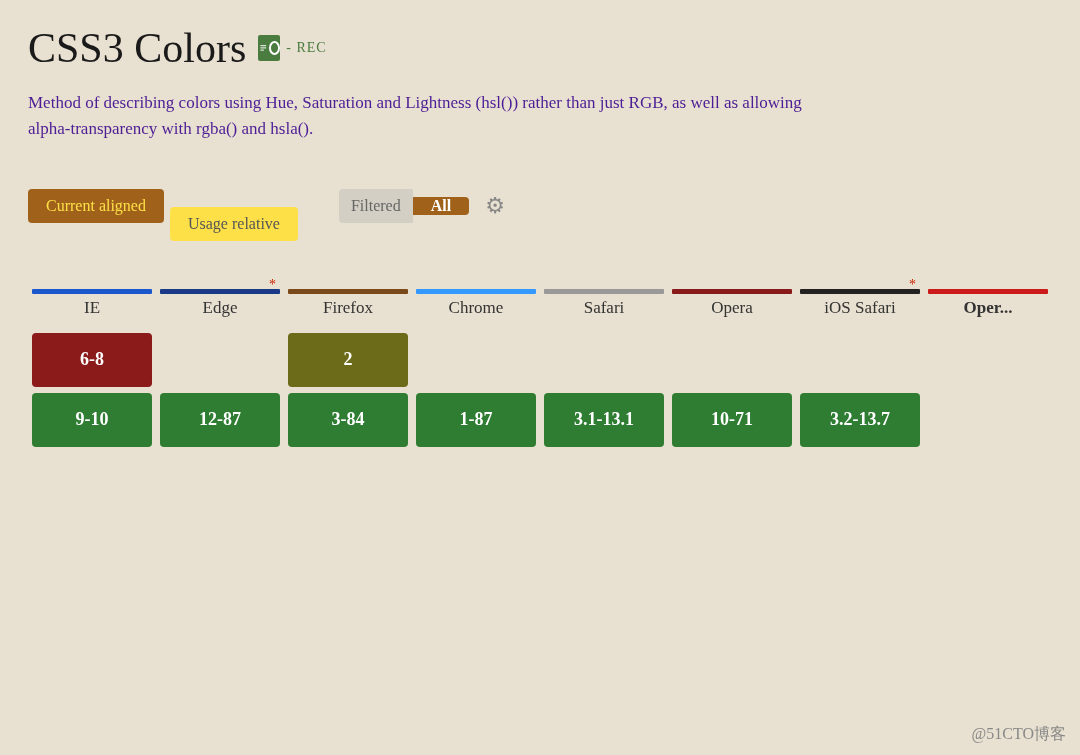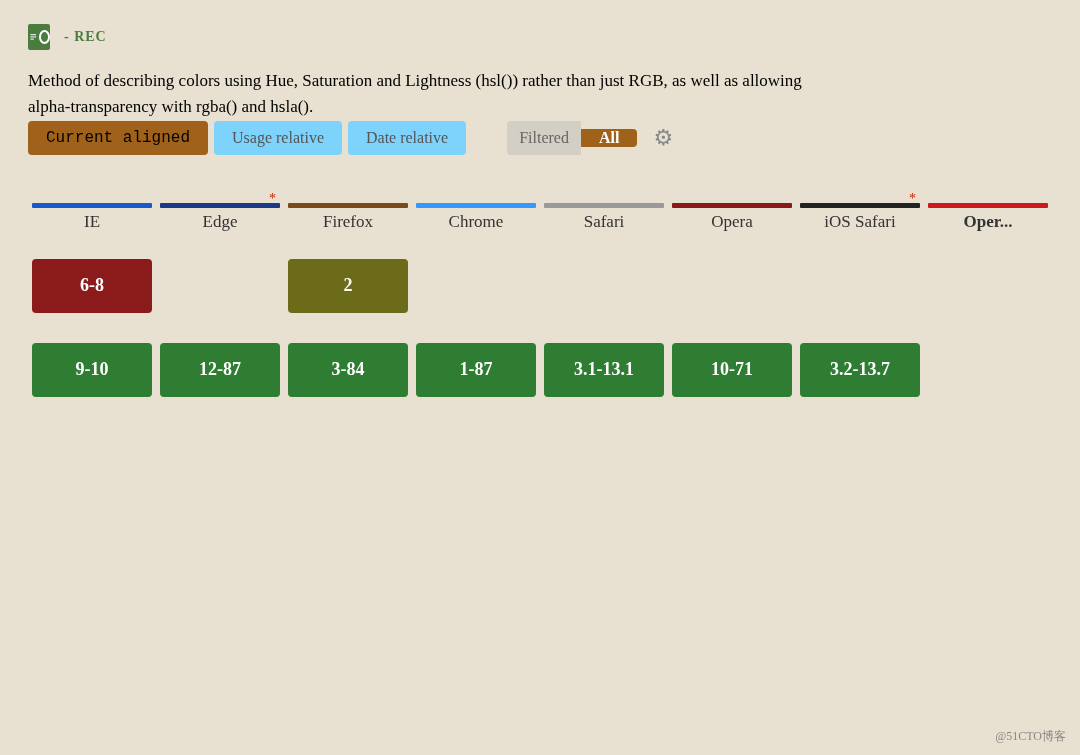--- a/index.html
+++ b/index.html
@@ -23,23 +23,23 @@
 
     .page-title {
       font-size: 42px;
       font-weight: 400;
       color: #1a1a1a;
     }
 
     .rec-badge {
       display: flex;
       align-items: center;
-      gap: 14px;
+      gap: 6px;
       font-size: 14px;
-      font-weight: 700;
+      font-weight: 400;
       color: #4a7c3f;
       letter-spacing: 1px;
     }
 
     .rec-icon {
       width: 22px;
       height: 26px;
       background: #4a7c3f;
       border-radius: 2px;
       position: relative;
@@ -52,49 +52,50 @@
       content: '';
       width: 10px;
       height: 10px;
       border: 2px solid #fff;
       border-radius: 50%;
     }
 
     .description {
       font-size: 17px;
       line-height: 1.55;
-      color: #000000;
+      color: #4c1d95;
       max-width: 780px;
+      margin-bottom: 28px;
     }
 
     .tab-bar {
       display: flex;
       align-items: center;
       gap: 6px;
       margin-bottom: 36px;
     }
 
     .tab-btn {
       padding: 8px 18px;
       border: none;
       border-radius: 4px;
       font-size: 16px;
       cursor: pointer;
       font-family: Georgia, serif;
     }
 
     .tab-btn.active {
       background: #a0621a;
-      color: #000000;
-      font-family: Liberation Mono, monospace;
+      color: #fde047;
     }
 
     .tab-btn.inactive {
-      background: #7dd3fc;
+      background: #fde047;
       color: #555;
+      margin-top: 36px;
     }
 
     .filter-group {
       display: flex;
       align-items: center;
       gap: 0;
       margin-left: 35px;
     }
 
     .filter-label {
@@ -164,69 +165,69 @@
     .bar-black { background: #222; }
     .bar-red { background: #cc1a1a; }
 
     .cell {
       text-align: center;
       padding: 0;
       border: none;
     }
 
     .version-box {
-      margin: 15px 4px;
+      margin: 3px 4px;
       border-radius: 4px;
       padding: 12px 14px;
       font-size: 18px;
       font-weight: 600;
       color: #fff;
       min-height: 54px;
       display: flex;
       align-items: center;
       justify-content: center;
     }
 
     .bg-green { background: #2e7d32; }
     .bg-dark-red { background: #8b1a1a; }
     .bg-olive { background: #6b6b1a; }
     .bg-empty { background: transparent; color: transparent; }
 
     .watermark {
       position: fixed;
       bottom: 10px;
       right: 14px;
-      font-size: 12px;
+      font-size: 16px;
       color: #888;
       margin-top: 33px;
     }
   </style>
 </head>
 <body>
 
 <div class="page-header">
+  <h1 class="page-title">CSS3 Colors</h1>
   <div class="rec-badge">
     <span class="rec-icon">
       <svg width="14" height="16" viewBox="0 0 14 16" fill="none">
         <rect x="1" y="1" width="12" height="14" rx="1" fill="#4a7c3f"></rect>
         <rect x="3" y="4" width="8" height="1.5" rx="0.5" fill="#fff" opacity="0.8"></rect>
         <rect x="3" y="7" width="8" height="1.5" rx="0.5" fill="#fff" opacity="0.8"></rect>
         <rect x="3" y="10" width="5" height="1.5" rx="0.5" fill="#fff" opacity="0.8"></rect>
       </svg>
     </span>
     <span>- REC</span>
   </div>
 </div>
 
 <p class="description">Method of describing colors using Hue, Saturation and Lightness (hsl()) rather than just RGB, as well as allowing alpha-transparency with rgba() and hsla().</p>
 
 <div class="tab-bar">
   <button class="tab-btn active">Current aligned</button>
   <button class="tab-btn inactive">Usage relative</button>
-  <button class="tab-btn inactive">Date relative</button>
 
   <div class="filter-group">
     <span class="filter-label">Filtered</span>
     <button class="filter-all-btn">All</button>
   </div>
 
   <button class="gear-btn">
     <span>⚙</span>
   </button>
 </div>

